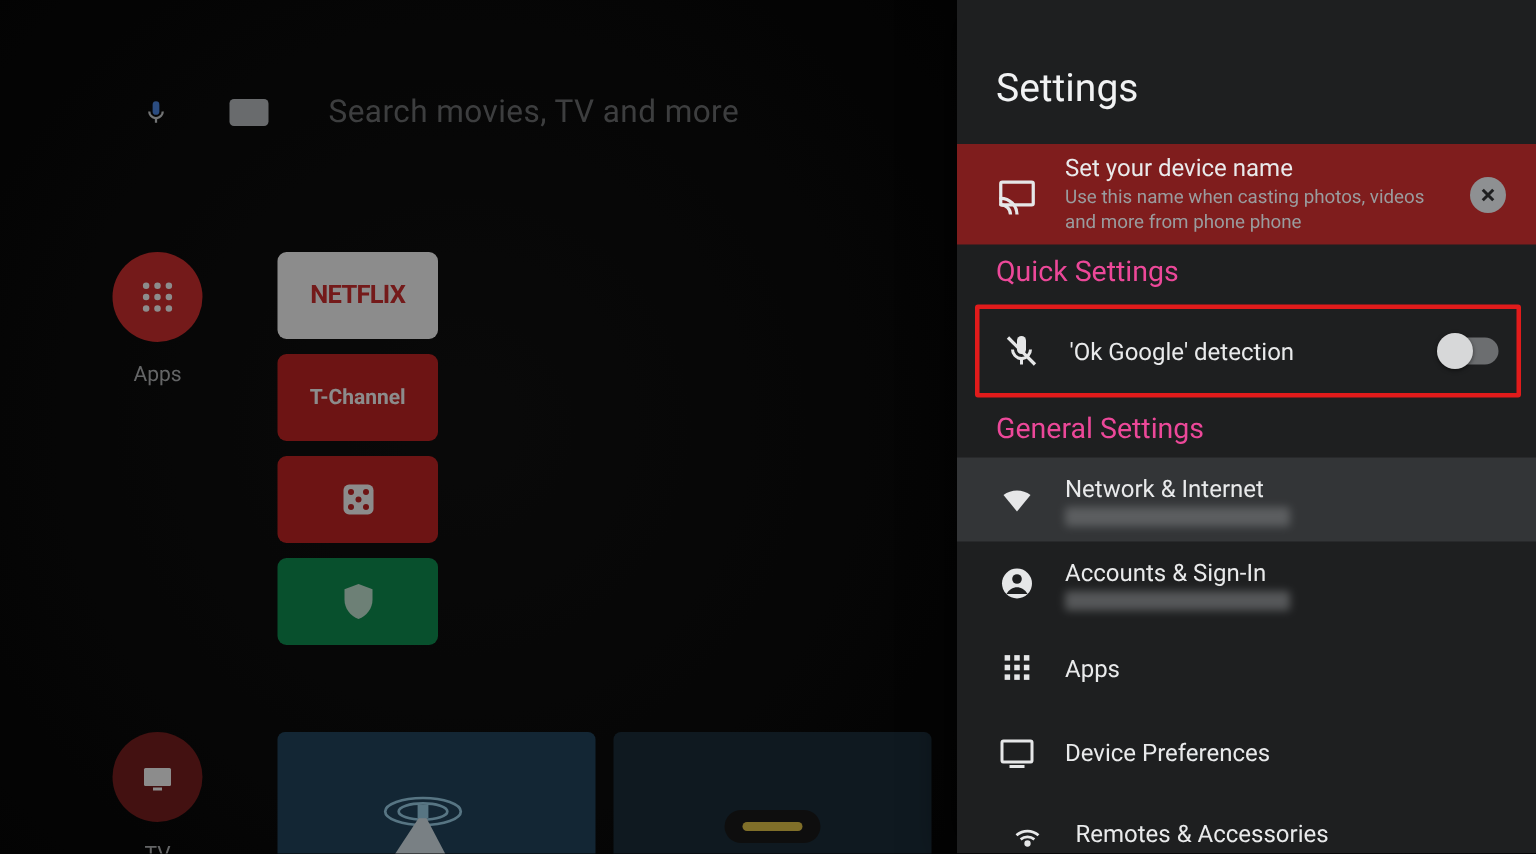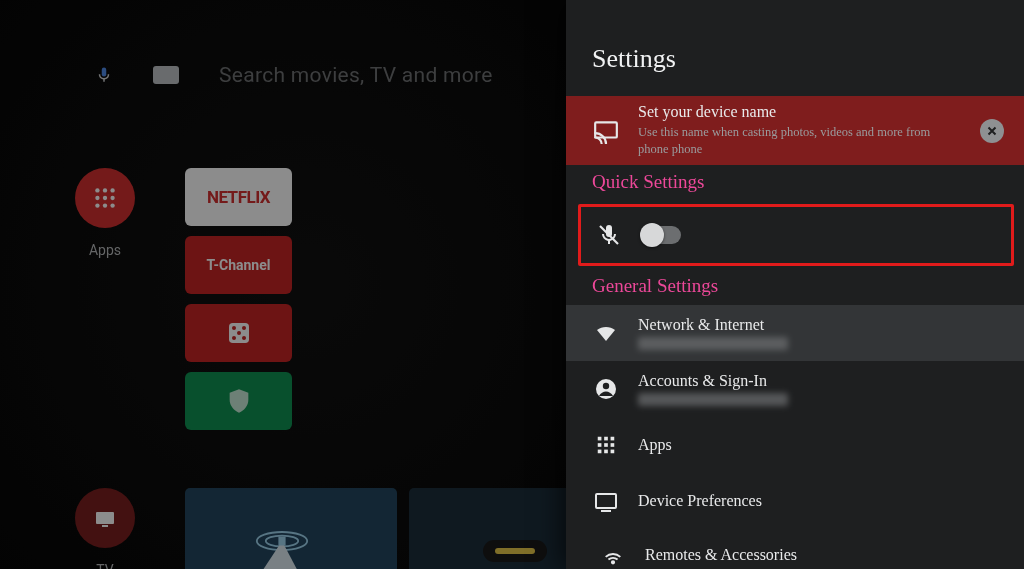--- a/index.html
+++ b/index.html
@@ -37,26 +37,25 @@
   .ctile { width:212px; height:123px; border-radius:5px; background:#22465f; display:flex; align-items:center; justify-content:center; }
   .ctile.dark { background:#1b2e3b; }
 
   .tv-tile { width:168px; height:105px; background:#156a8f; border-radius:5px; display:flex; align-items:center; justify-content:center; gap:14px; margin-top:4px;}
   .tv-glyph { width:48px; height:38px; border:4px solid #1e3d4e; border-radius:4px; position:relative; }
   .tv-glyph::before { content:""; position:absolute; top:-12px; left:12px; width:12px; height:12px; border-left:3px solid #1e3d4e; border-right:3px solid #1e3d4e; transform:skewX(-20deg); }
   .tv-text { font-size:30px; color:#cfe5ee; font-weight:300; }
 
   
   .panel {
-    position:absolute; right:0; top:0; width:458px; height:569px;
+    position:absolute; right:0; top:0; width:386px; height:569px;
     background:#1e1f20; color:#e6e7e8;
     box-shadow:-6px 0 24px rgba(0,0,0,.6);
     display:flex; flex-direction:column;
     padding-top:44px;
-    font-family:Liberation Serif, serif;
   }
   .panel-title { font-size:26px; font-weight:400; padding:0 0 22px 26px; color:#f1f2f3; }
 
   .section-label { font-size:19px; color:#ec4899; padding:6px 0 8px 26px; }
 
   .row {
     display:flex; align-items:center; gap:18px;
     padding:12px 20px 12px 26px; min-height:56px;
     position:relative;
   }
@@ -207,20 +206,23 @@
 
     <div class="highlight-box">
       <div class="row" style="padding-left:14px;padding-right:12px;">
         <span class="icon">
           <svg width="24" height="24" viewBox="0 0 24 24" fill="#e6e7e8">
               <path d="M12 14a3 3 0 0 0 3-3V5a3 3 0 0 0-6 0v6a3 3 0 0 0 3 3z"></path>
               <path d="M17 11a5 5 0 0 1-10 0H5a7 7 0 0 0 6 6.92V21h2v-3.08A7 7 0 0 0 19 11z"></path>
               <line x1="3" y1="3" x2="21" y2="21" stroke="#e6e7e8" stroke-width="2.2"></line>
             </svg>
         </span>
+        <div class="texts">
+          <span class="label">'Ok Google' detection</span>
+        </div>
         <span class="switch"></span>
       </div>
     </div>
 
     <div class="section-label">General Settings</div>
 
     <div class="row selected">
       <span class="icon">
         <svg width="24" height="24" viewBox="0 0 24 24" fill="#e6e7e8">
             <path d="M12 20l9-11c-5-4-13-4-18 0l9 11z"></path>

